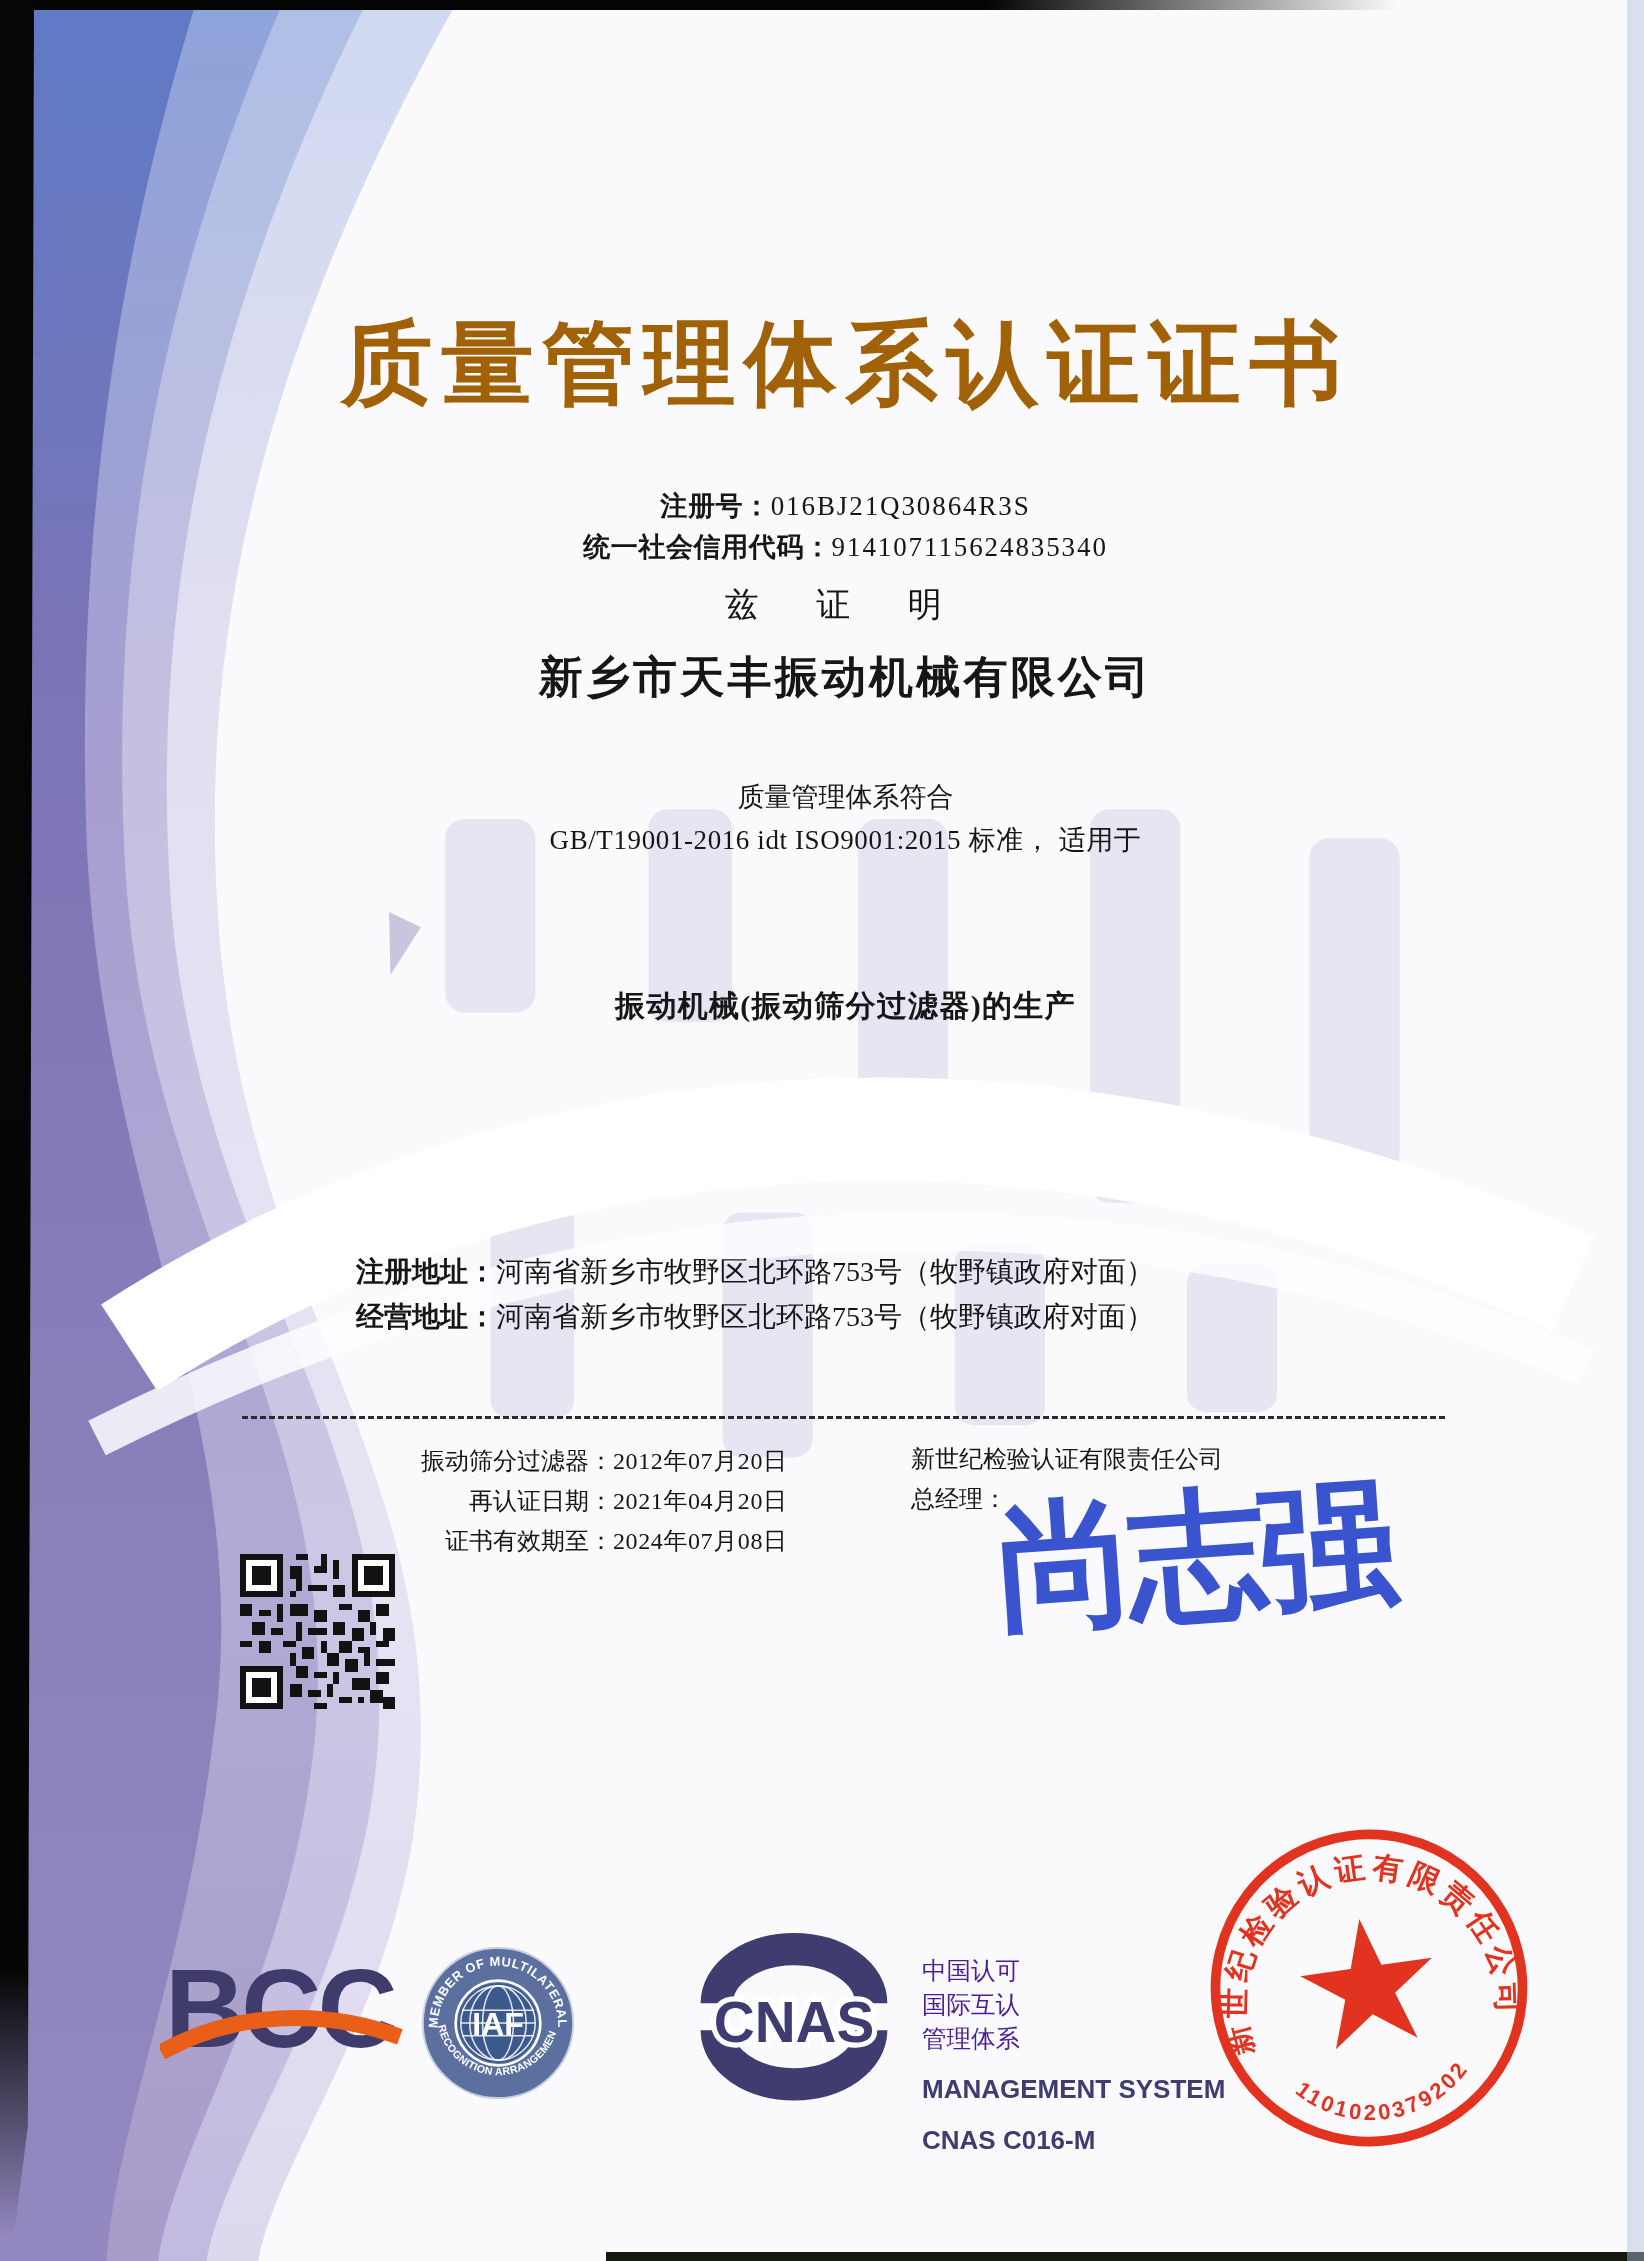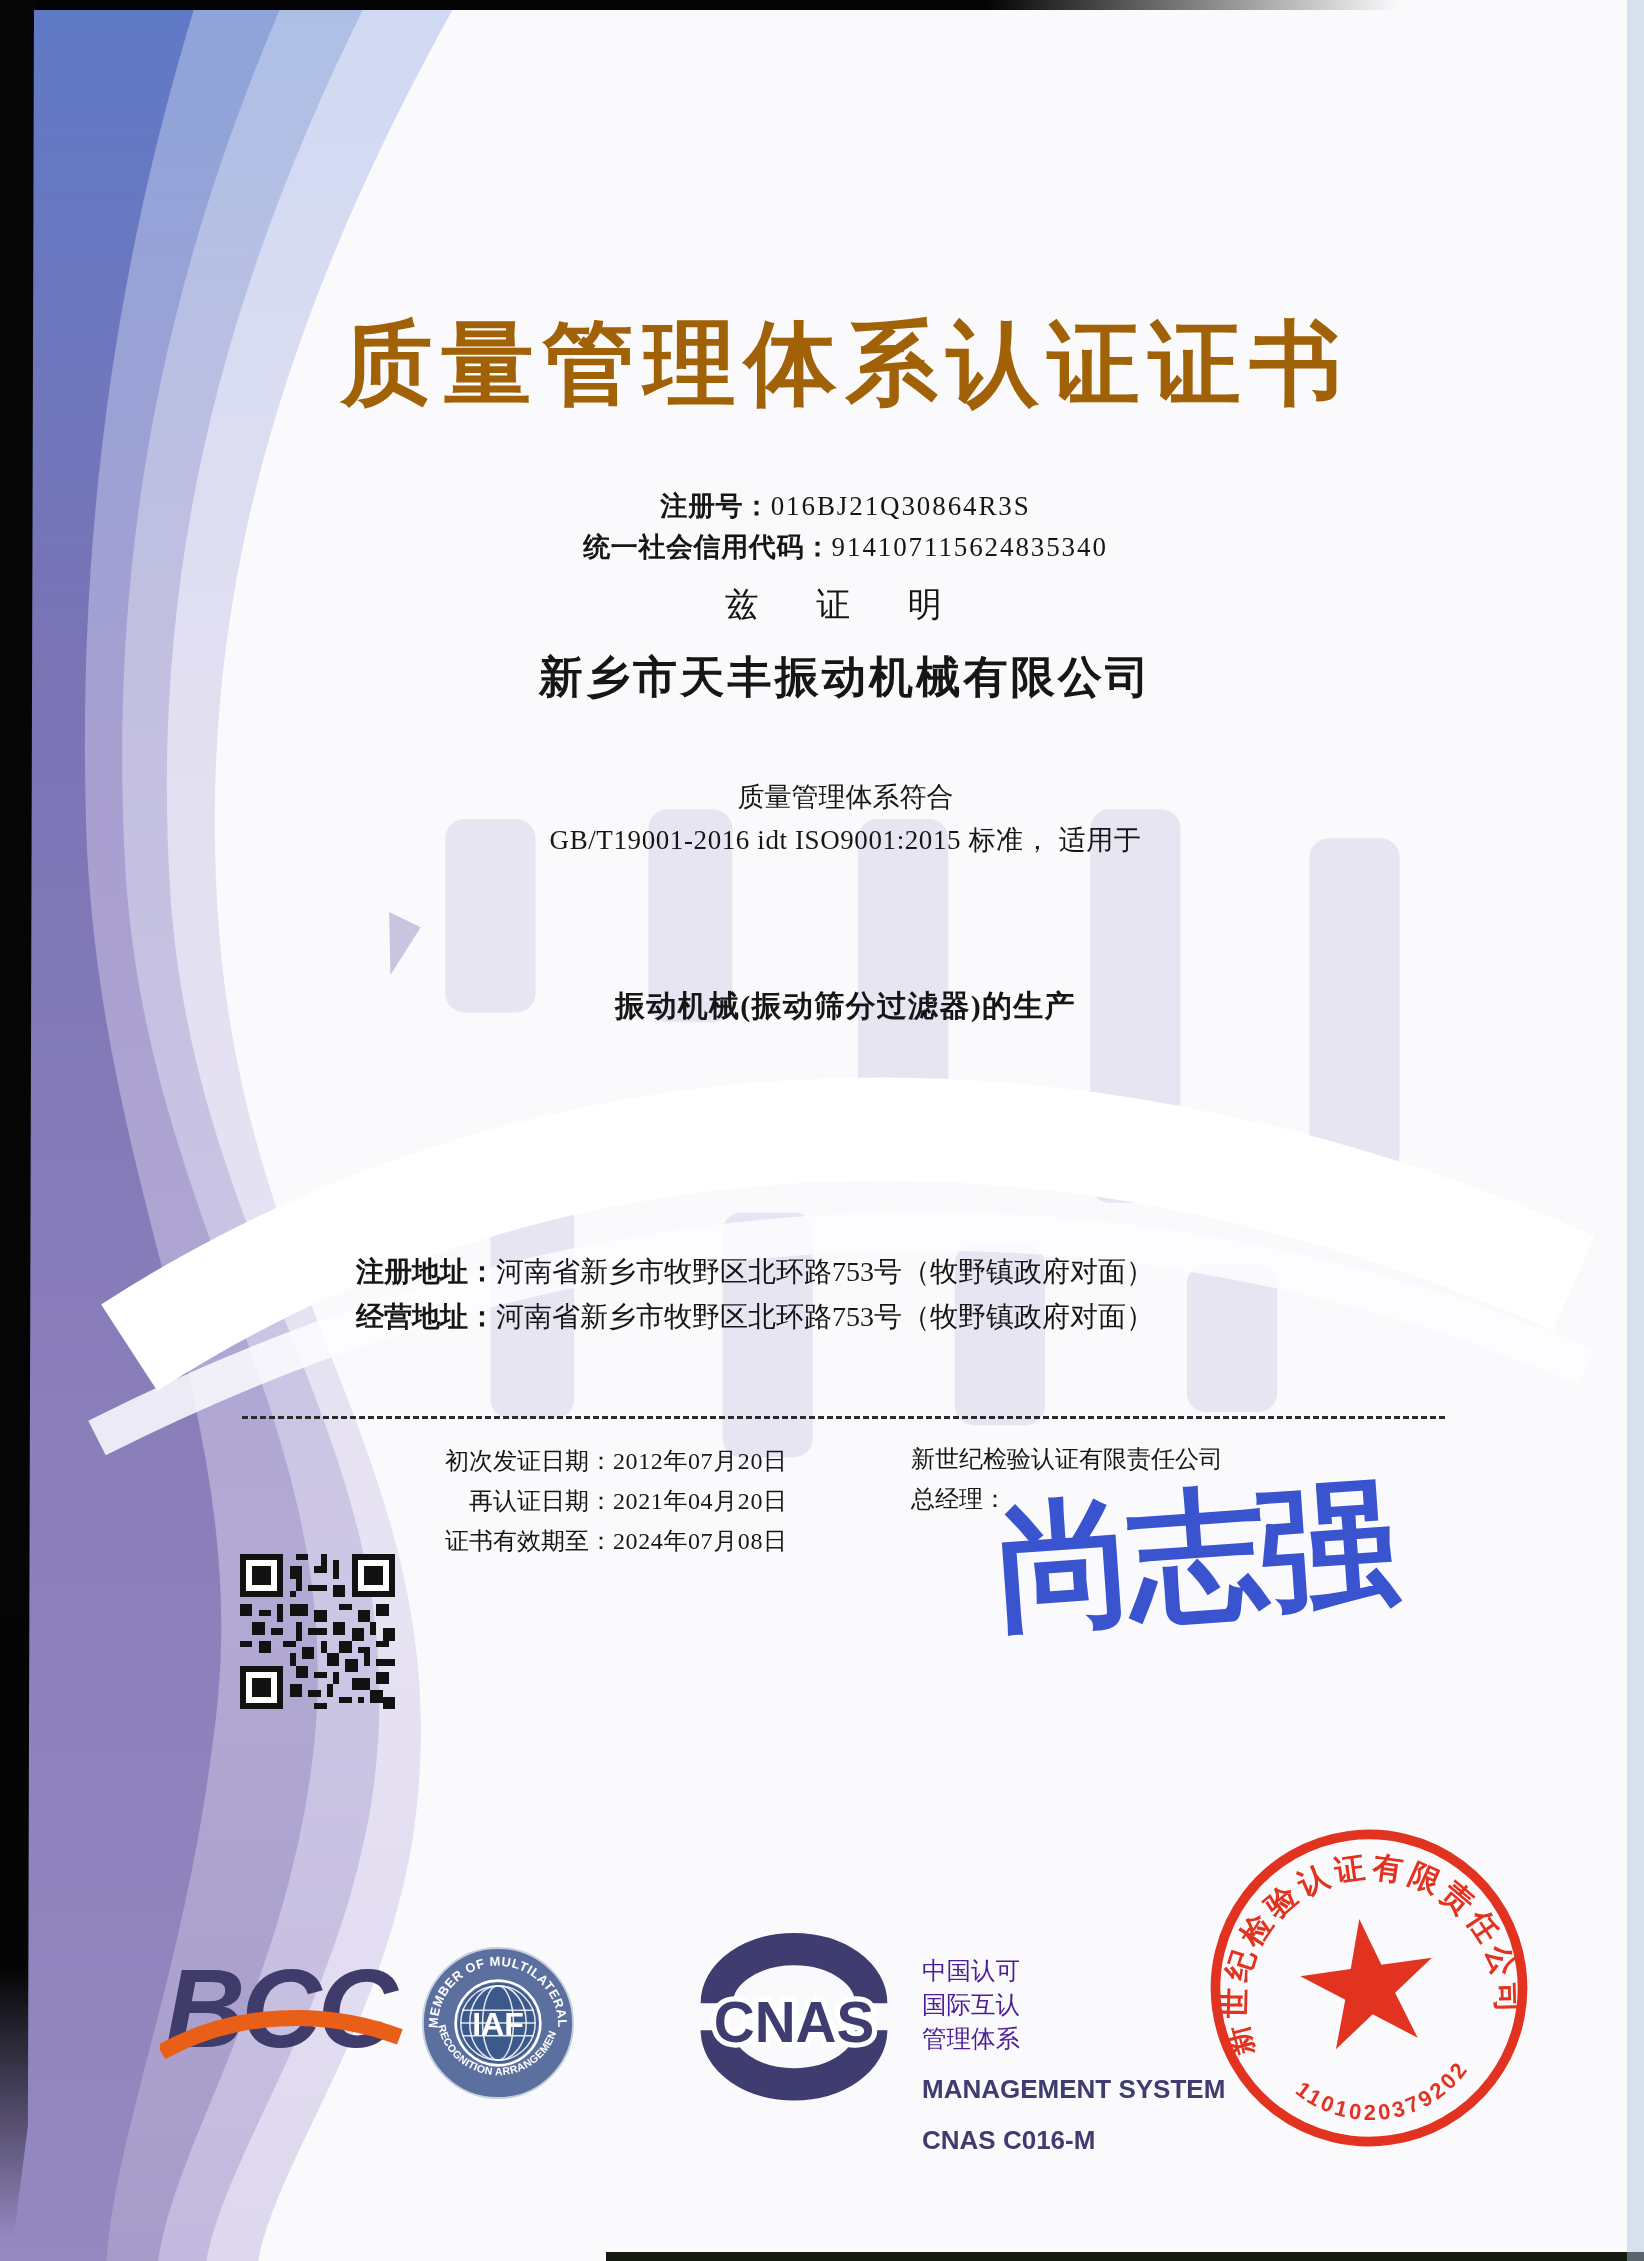--- a/index.html
+++ b/index.html
@@ -41,21 +41,21 @@
   #date1{top:1445px;} #date2{top:1485px;} #date3{top:1525px;}
   #issuer-company{left:911px;top:1443px;font-size:24px;font-weight:500;}
   #ceo-label{left:911px;top:1483px;font-size:24px;font-weight:500;}
   #signature{left:996px;top:1464px;font-size:139px;color:#2a46cc;
     transform:rotate(-4deg);letter-spacing:-7.7px;font-weight:bold;opacity:.92;}
   #notes{left:410px;top:1552px;font-size:20px;font-weight:600;line-height:30px;
     font-family:"Liberation Serif",serif;white-space:nowrap;}
   
   #bcc-logo{left:165px;top:1971px;width:239px;height:113px;}
   #bcc-text{position:absolute;left:0;top:-18px;font-family:"Liberation Sans",sans-serif;
-    font-size:111px;font-weight:900;letter-spacing:-3.9px;color:#3f3b6b;line-height:113px;font-style:italic;}
+    font-size:111px;font-weight:900;letter-spacing:-3.9px;color:#3f3b6b;line-height:113px;}
   #bcc-swoosh{position:absolute;left:-5.2px;top:0;}
   #iaf-seal{left:421px;top:1946px;}
   #cnas-logo{left:691px;top:1932px;}
   #accr{left:922px;top:1954px;font-family:"Liberation Sans",sans-serif;}
   .accr-cn{font-size:24.5px;line-height:34px;color:#4c1d95;font-weight:400;}
   .accr-en{font-size:26px;line-height:35px;color:#403c70;font-weight:bold;margin-top:16px;}
   #stamp{left:1200px;top:1819px;}
 </style>
 </head>
 <body>
@@ -140,21 +140,21 @@
   <div class="abs addr-row" id="addr1">
     <span class="addr-label">注册地址：</span><span class="addr-value">河南省新乡市牧野区北环路753号（牧野镇政府对面）</span>
   </div>
   <div class="abs addr-row" id="addr2">
     <span class="addr-label">经营地址：</span><span class="addr-value">河南省新乡市牧野区北环路753号（牧野镇政府对面）</span>
   </div>
 
   <div class="abs" id="dash-line"></div>
 
   <div class="abs date-row" id="date1">
-    <span class="date-label">初次发证日期：</span>
+    <span class="date-label">振动筛分过滤器：</span>
     <span class="date-value">2012年07月20日</span>
   </div>
   <div class="abs date-row" id="date2">
     <span class="date-label">再认证日期：</span>
     <span class="date-value">2021年04月20日</span>
   </div>
   <div class="abs date-row" id="date3">
     <span class="date-label">证书有效期至：</span>
     <span class="date-value">2024年07月08日</span>
   </div>

